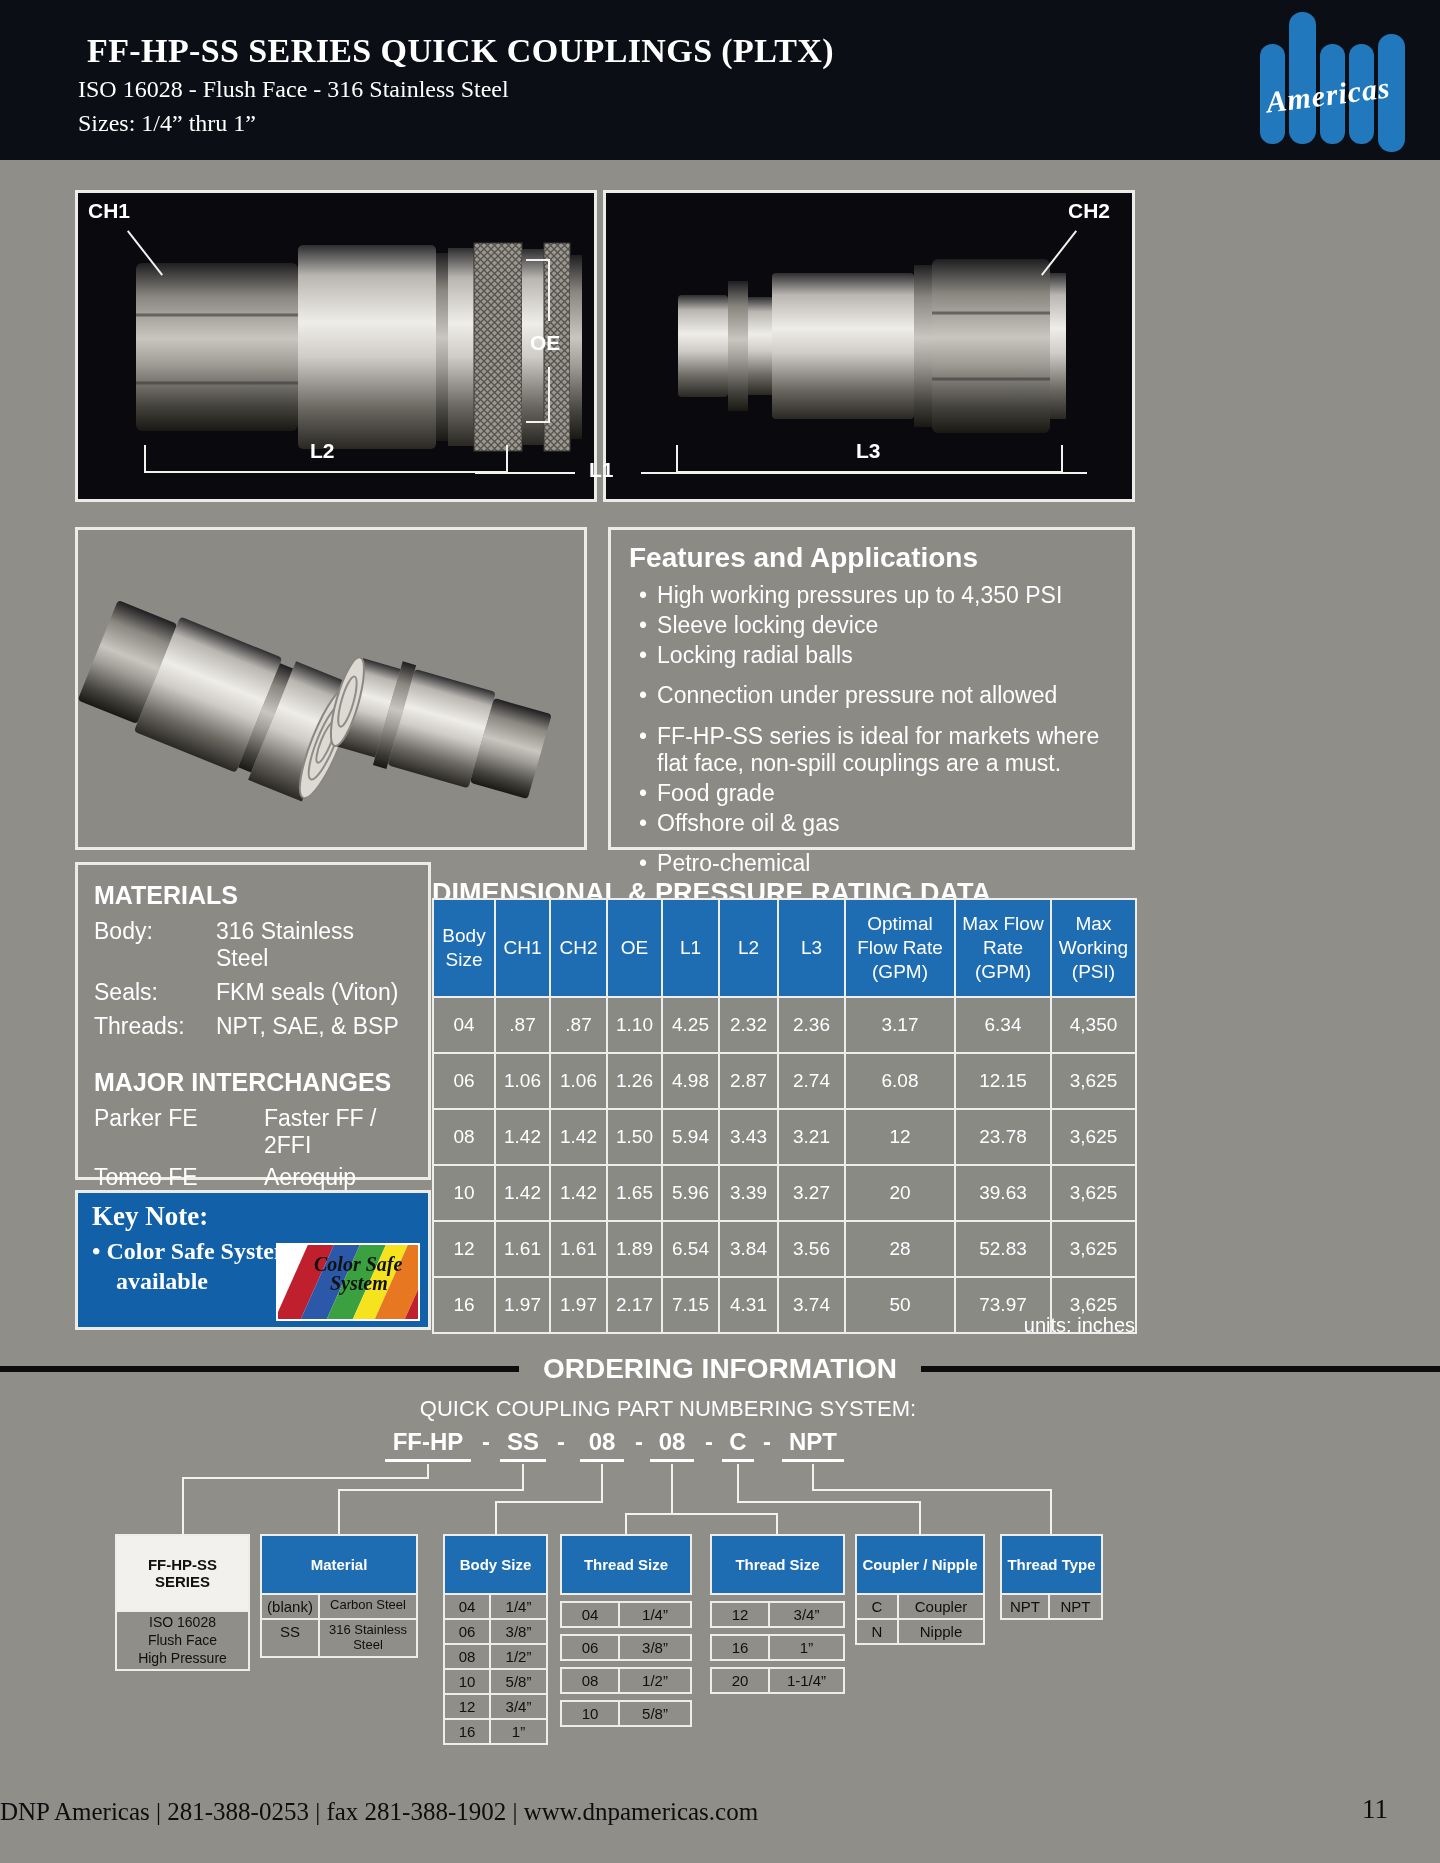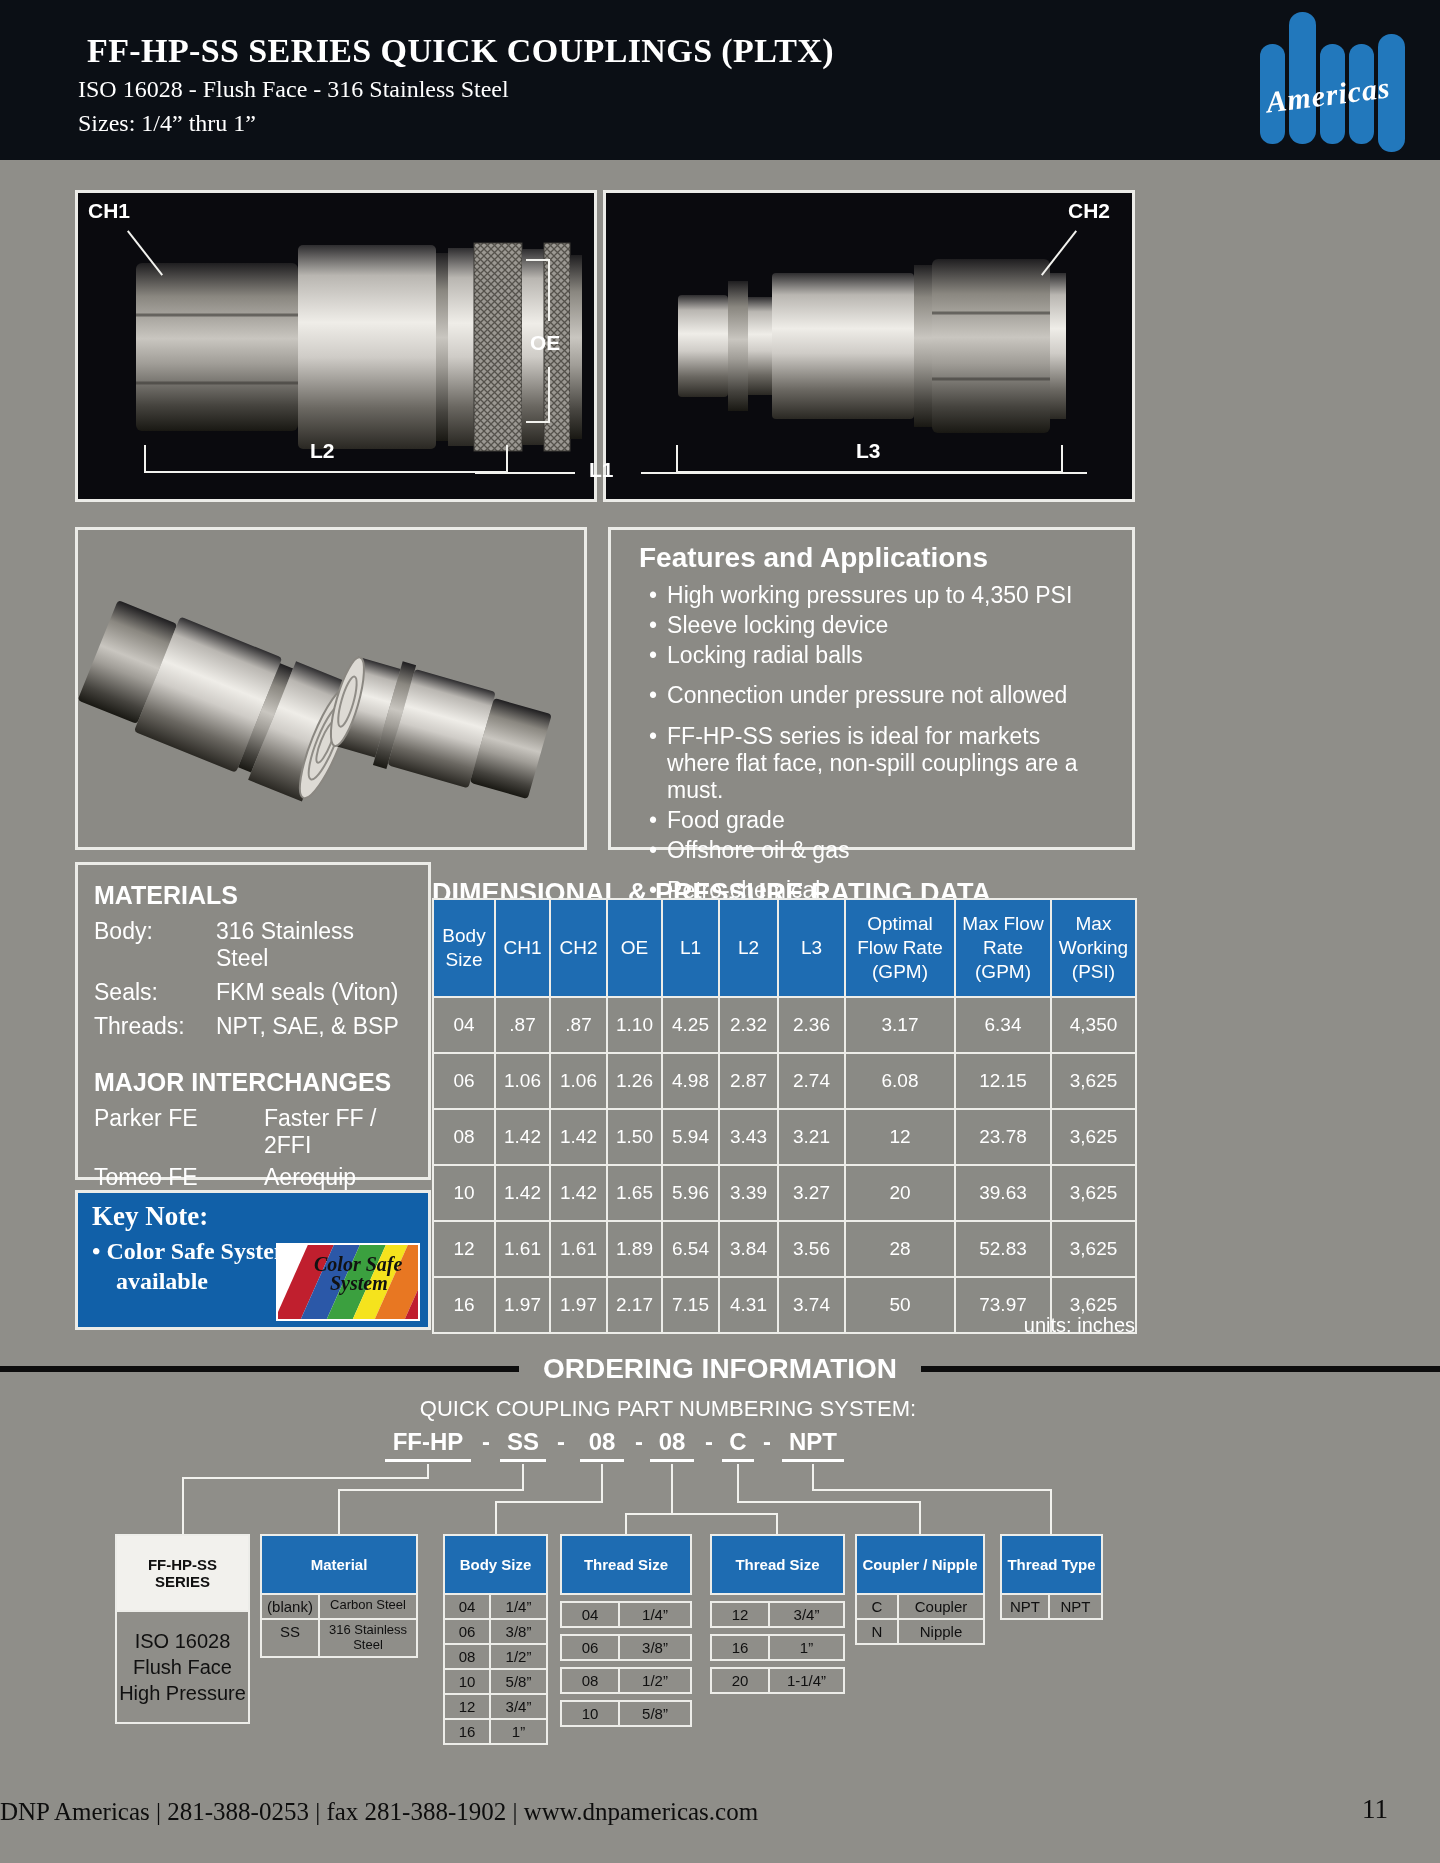--- a/index.html
+++ b/index.html
@@ -22,21 +22,21 @@
   .pp-right{left:528px;width:532px;}
   .photo-panel svg{position:absolute;left:0;top:0;}
   .plabel{position:absolute;color:#fff;font:bold 21px "Liberation Sans",sans-serif;z-index:3;}
   .dim{position:absolute;background:#F2F2EE;z-index:2;}
   .dline{position:absolute;width:2px;height:56px;background:#F2F2EE;z-index:2;}
 
   
   .row2-img{position:absolute;left:75px;top:527px;width:512px;height:323px;background:#8B8A85;
         border:3px solid #ECECE8;box-sizing:border-box;overflow:hidden;}
   .features{position:absolute;left:608px;top:527px;width:527px;height:323px;background:#8B8A85;
-        border:3px solid #ECECE8;box-sizing:border-box;padding:12px 28px;color:#fff;}
+        border:3px solid #ECECE8;box-sizing:border-box;padding:12px 18px;color:#fff;}
   .features h2{margin:0 0 8px 0;font:bold 28px "Liberation Sans",sans-serif;}
   .features ul{list-style:none;margin:0;padding:0 0 0 10px;}
   .fitem{display:flex;font-size:23px;margin:3px 0;line-height:1.18;}
   .fitem .b{margin-right:10px;}
   .fitem:nth-child(4){margin-top:13px;}
   .fitem:nth-child(5){margin-top:13px;}
   .fitem:nth-child(8){margin-top:13px;}
 
   
   .materials{position:absolute;left:75px;top:862px;width:356px;height:318px;background:#8B8A85;
@@ -80,21 +80,21 @@
   .dash{position:absolute;top:0;width:20px;text-align:center;font:bold 24px "Liberation Sans",sans-serif;}
   .connect{position:absolute;left:0;top:1464px;z-index:1;}
   .obox{position:absolute;box-sizing:border-box;font-size:15px;color:#101010;z-index:2;}
   .obox .bh{background:#1E6CB2;color:#fff;text-align:center;font-weight:bold;padding:20px 2px;border:2px solid #EDEDE9;}
   .obox .bh.light{background:#F2F1ED;color:#101010;}
   .obox .brow{display:flex;border:2px solid #EDEDE9;border-top:none;align-items:stretch;background:#8F8E89;}
   .obox.gapped .brow{border-top:2px solid #EDEDE9;margin-top:6px;}
   .brow .c1{flex:none;border-right:2px solid #EDEDE9;text-align:center;padding:3px 2px;box-sizing:border-box;}
   .brow .c2{flex:1;text-align:center;padding:3px 2px;}
   .obox-1 .c2{font-size:13px;line-height:1.15;}
-  .obox .blines{border:2px solid #EDEDE9;border-top:none;text-align:center;padding:16px 2px;line-height:1.3;font-size:20px;background:#8F8E89;}
+  .obox .blines{border:2px solid #EDEDE9;border-top:none;text-align:center;padding:1px 2px;line-height:1.3;font-size:14px;background:#8F8E89;}
 
   
   .footer{position:absolute;left:0;top:1798px;width:1440px;text-align:left;color:#0D0D0D;
         font:25px "Liberation Serif",serif;}
   .pageno{position:absolute;right:52px;top:1794px;color:#0D0D0D;font:27px "Liberation Serif",serif;}
 </style>
 </head>
 <body>
 
 <svg width="0" height="0" style="position:absolute">

